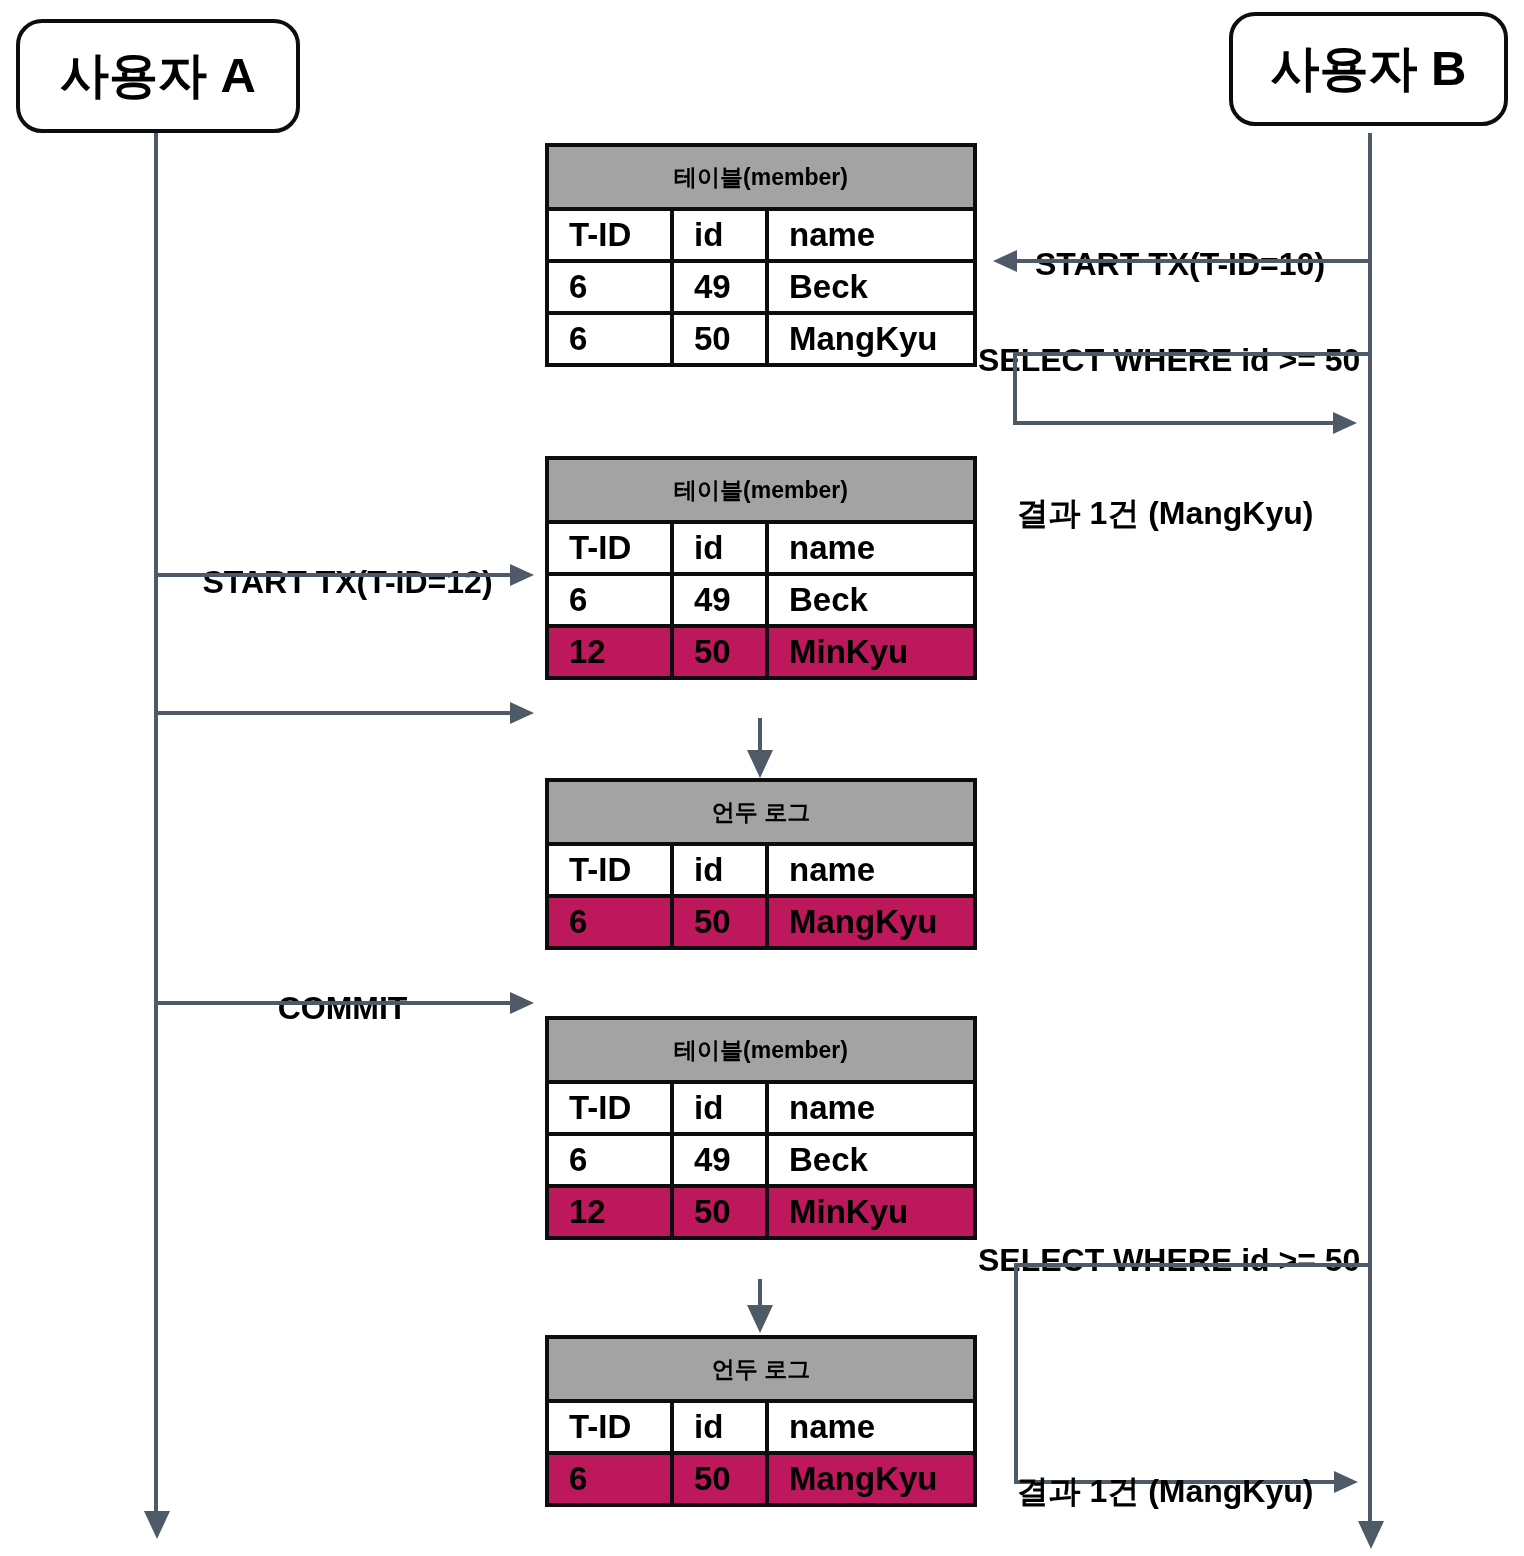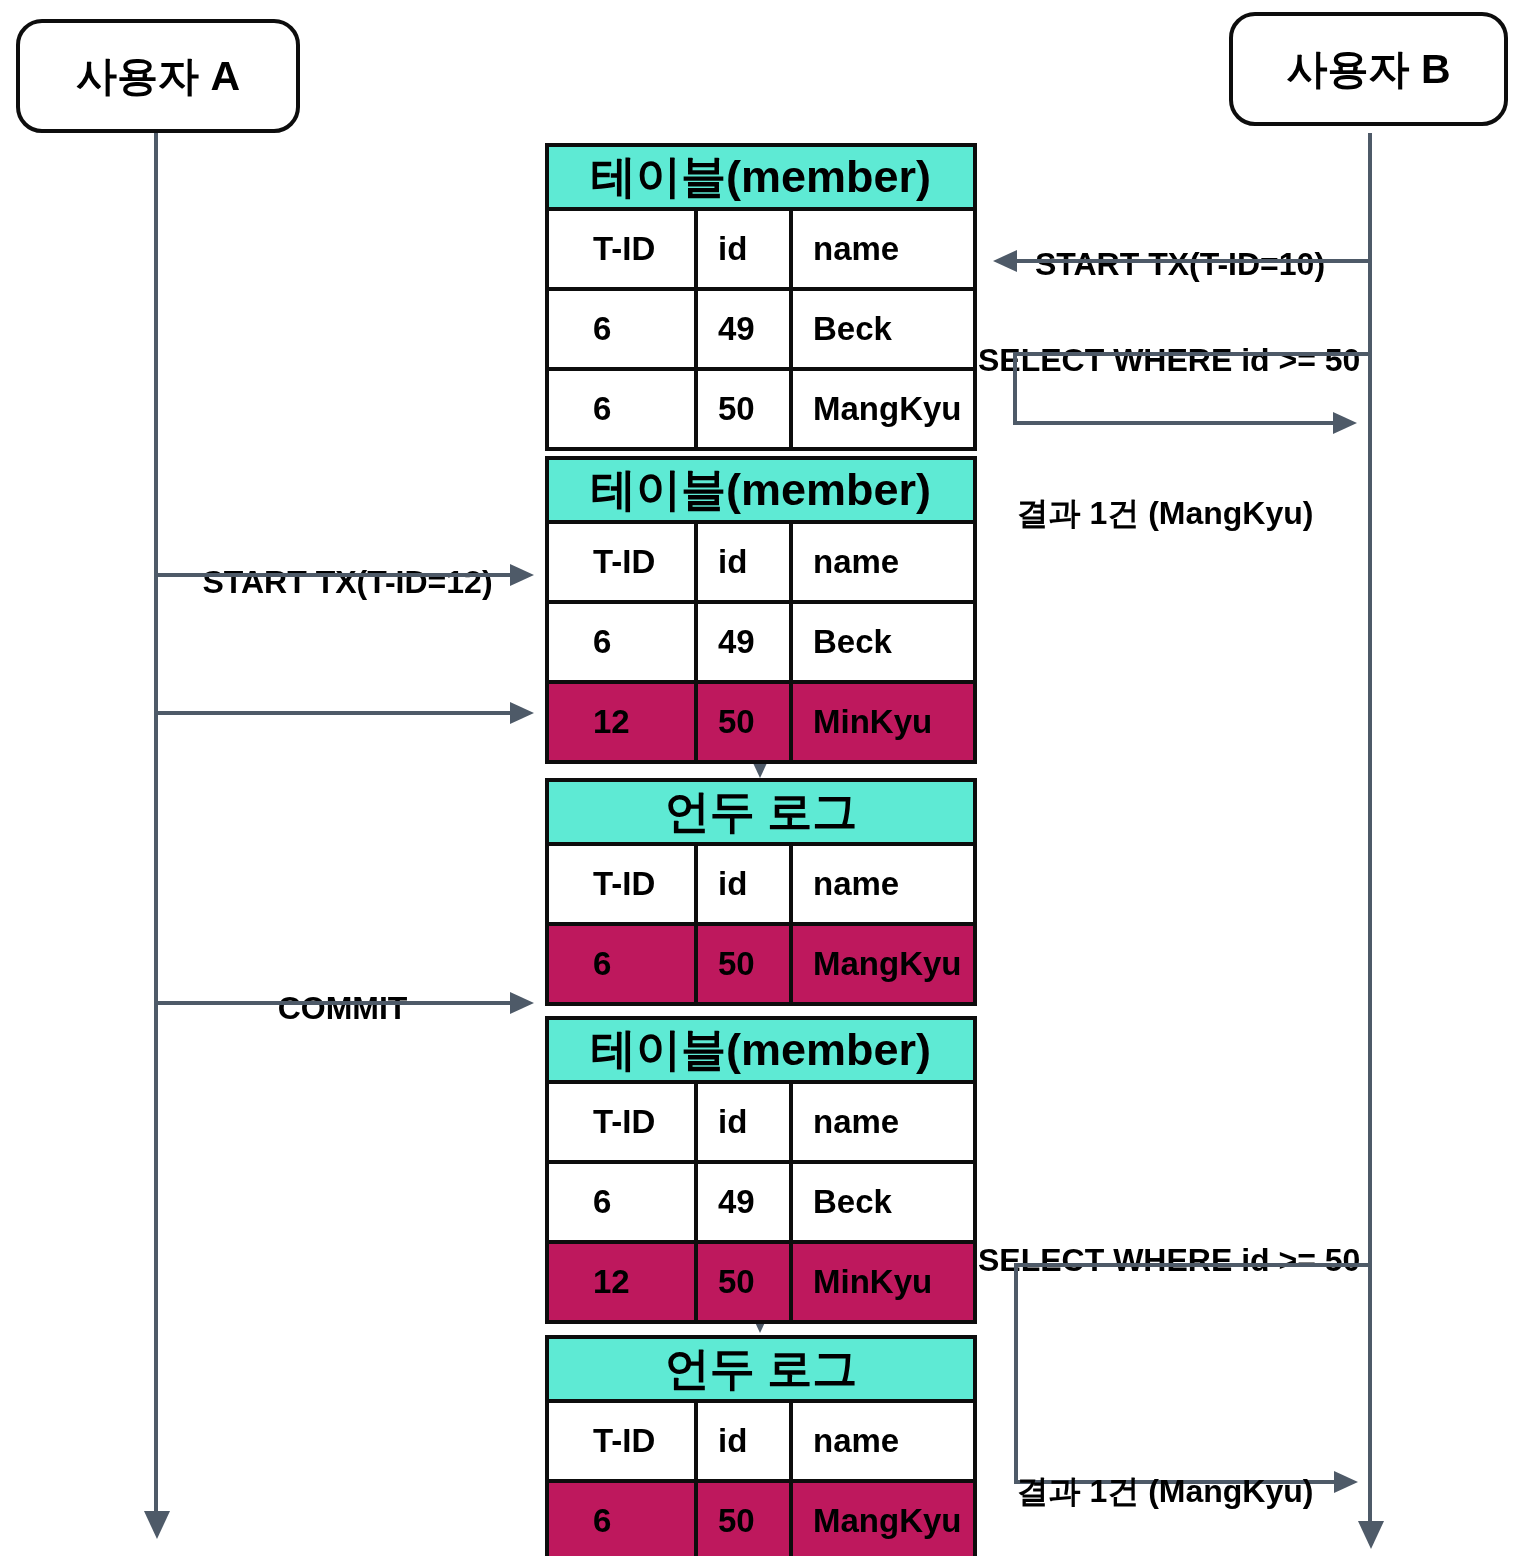--- a/index.html
+++ b/index.html
@@ -5,40 +5,40 @@
   html,body{margin:0;padding:0;}
   body{
     width:1524px;height:1556px;position:relative;background:#ffffff;
     font-family:"Liberation Sans","DejaVu Sans",sans-serif;color:#000;
     overflow:hidden;
   }
   
   .actor{
     position:absolute;height:114px;border:4px solid #0d0d0d;border-radius:26px;
     display:flex;align-items:center;justify-content:center;
-    font-size:41px;font-weight:bold;background:#fff;box-sizing:border-box;
+    font-size:49px;font-weight:bold;background:#fff;box-sizing:border-box;
   }
   .actor-a{left:16px;top:19px;width:284px;}
   .actor-b{left:1229px;top:12px;width:279px;}
 
   
   .hline{position:absolute;height:4px;background:#4e5a68;}
   .vline{position:absolute;width:4px;background:#4e5a68;}
   .head-r{position:absolute;width:0;height:0;border-top:11px solid transparent;border-bottom:11px solid transparent;border-left:24px solid #4e5a68;}
   .head-l{position:absolute;width:0;height:0;border-top:11px solid transparent;border-bottom:11px solid transparent;border-right:24px solid #4e5a68;}
   .head-d{position:absolute;width:0;height:0;border-left:13px solid transparent;border-right:13px solid transparent;border-top:28px solid #4e5a68;}
 
   
   .msg{position:absolute;font-size:32px;font-weight:bold;white-space:nowrap;}
   .msg.center{text-align:center;margin-top:44px;}
 
   
   .tbl{position:absolute;left:545px;width:432px;border:4px solid #0d0d0d;background:#fff;box-sizing:border-box;}
-  .tbl-title{height:60px;display:flex;align-items:center;justify-content:center;font-size:45px;font-weight:bold;border-bottom:4px solid #0d0d0d;background:#5eead4;}
-  .tbl-row{display:grid;grid-template-columns:121px 95px 1fr;height:76px;background:#fff;padding-left:24px;}
+  .tbl-title{height:60px;display:flex;align-items:center;justify-content:center;font-size:23px;font-weight:bold;border-bottom:4px solid #0d0d0d;background:#a3a3a3;}
+  .tbl-row{display:grid;grid-template-columns:121px 95px 1fr;height:48px;background:#fff;}
   .tbl-row + .tbl-row{border-top:4px solid #0d0d0d;}
   .cell{display:flex;align-items:center;padding-left:20px;font-size:33px;font-weight:bold;box-sizing:border-box;}
   .cell + .cell{border-left:4px solid #0d0d0d;}
   .tbl-row.hl{background:#be185d;}
   .t1{top:143px;} .t2{top:456px;} .t3{top:778px;} .t4{top:1016px;} .t5{top:1335px;}
 </style>
 </head>
 <body>
 
 <div class="actor actor-a">

